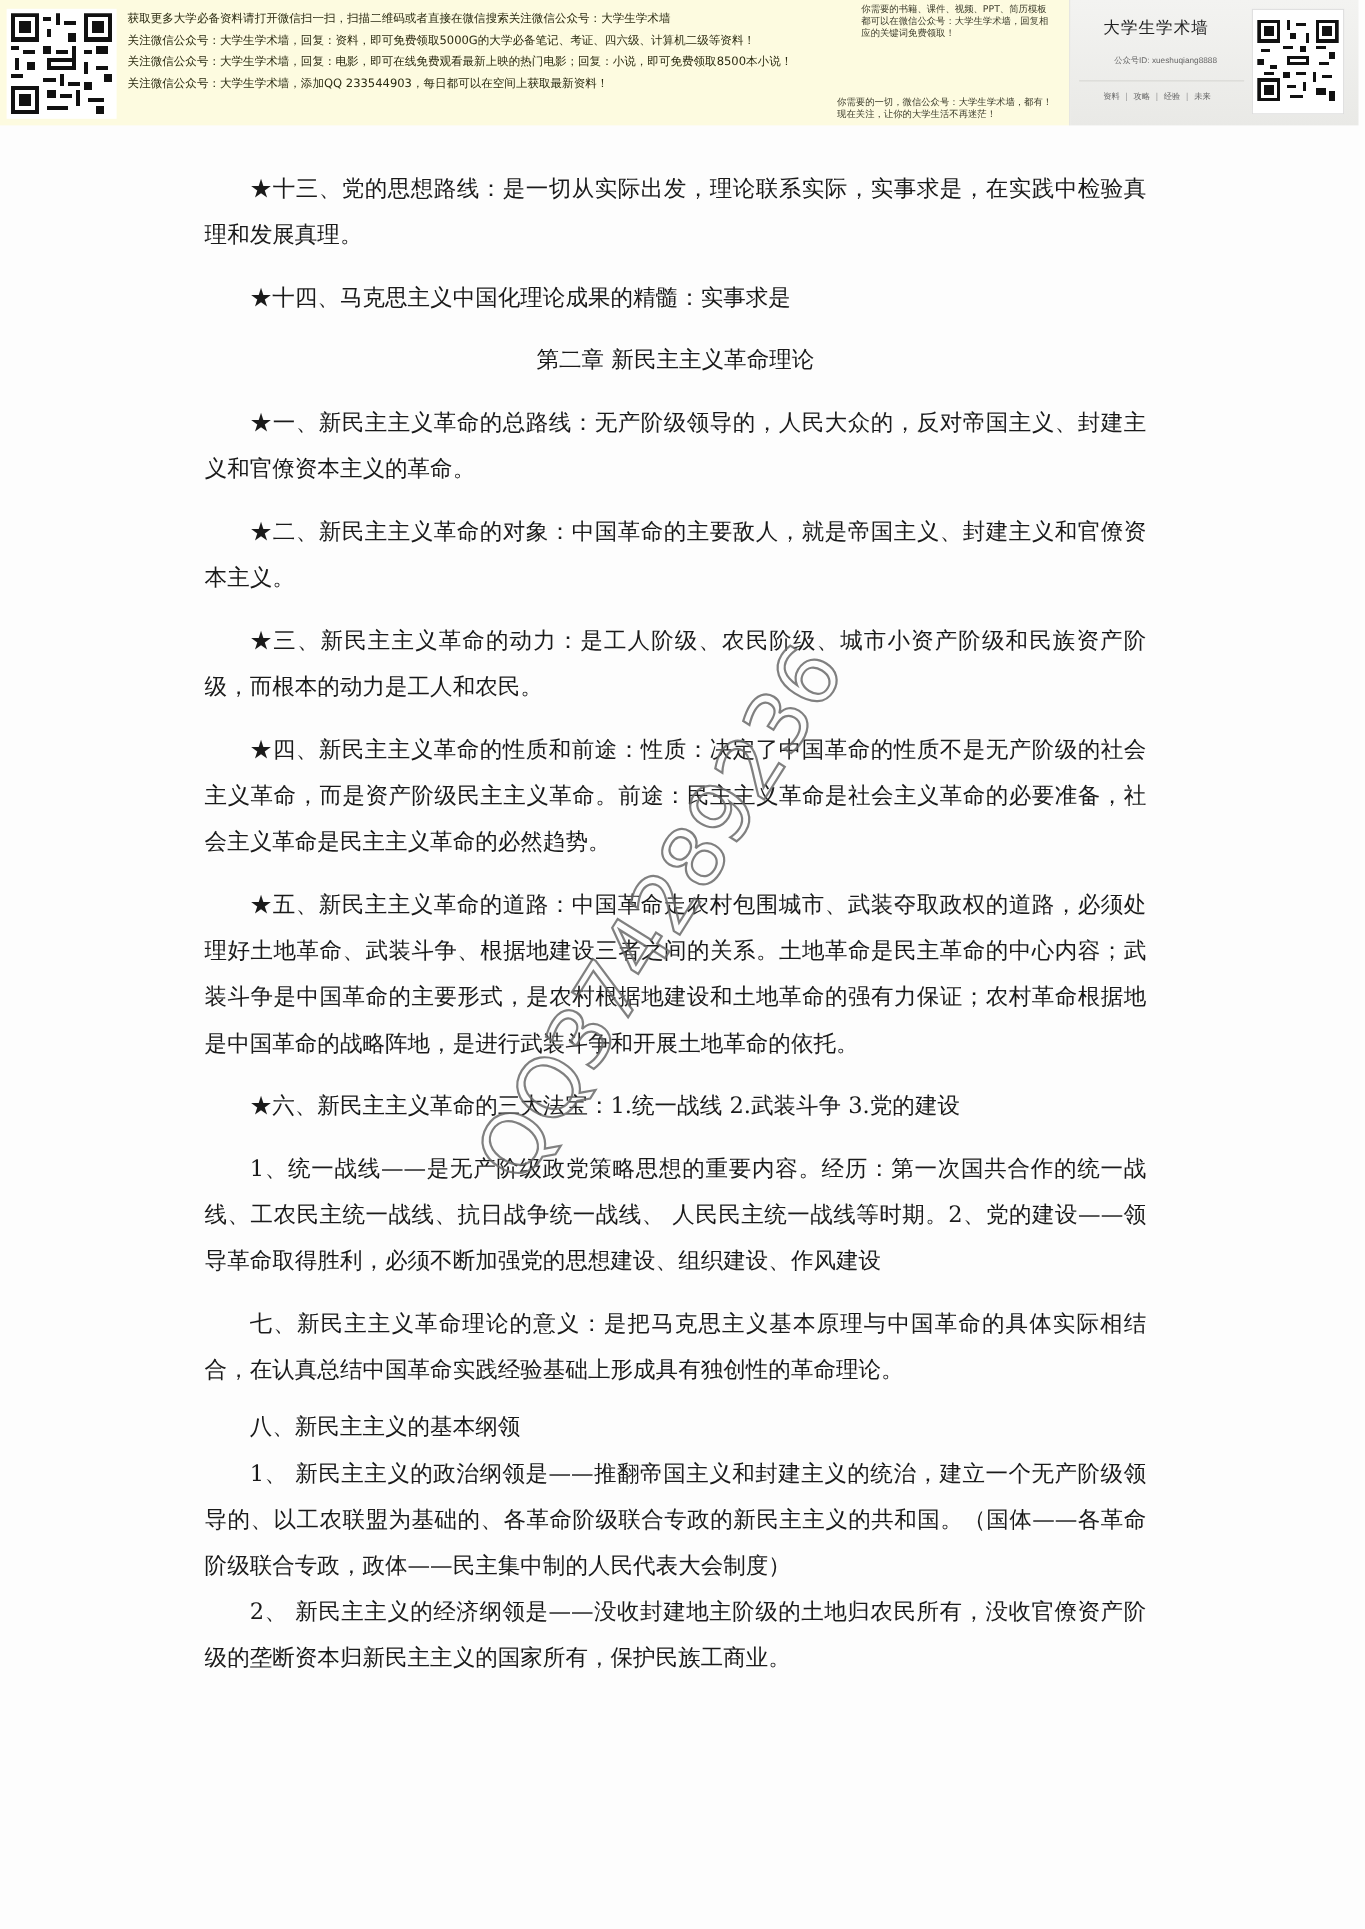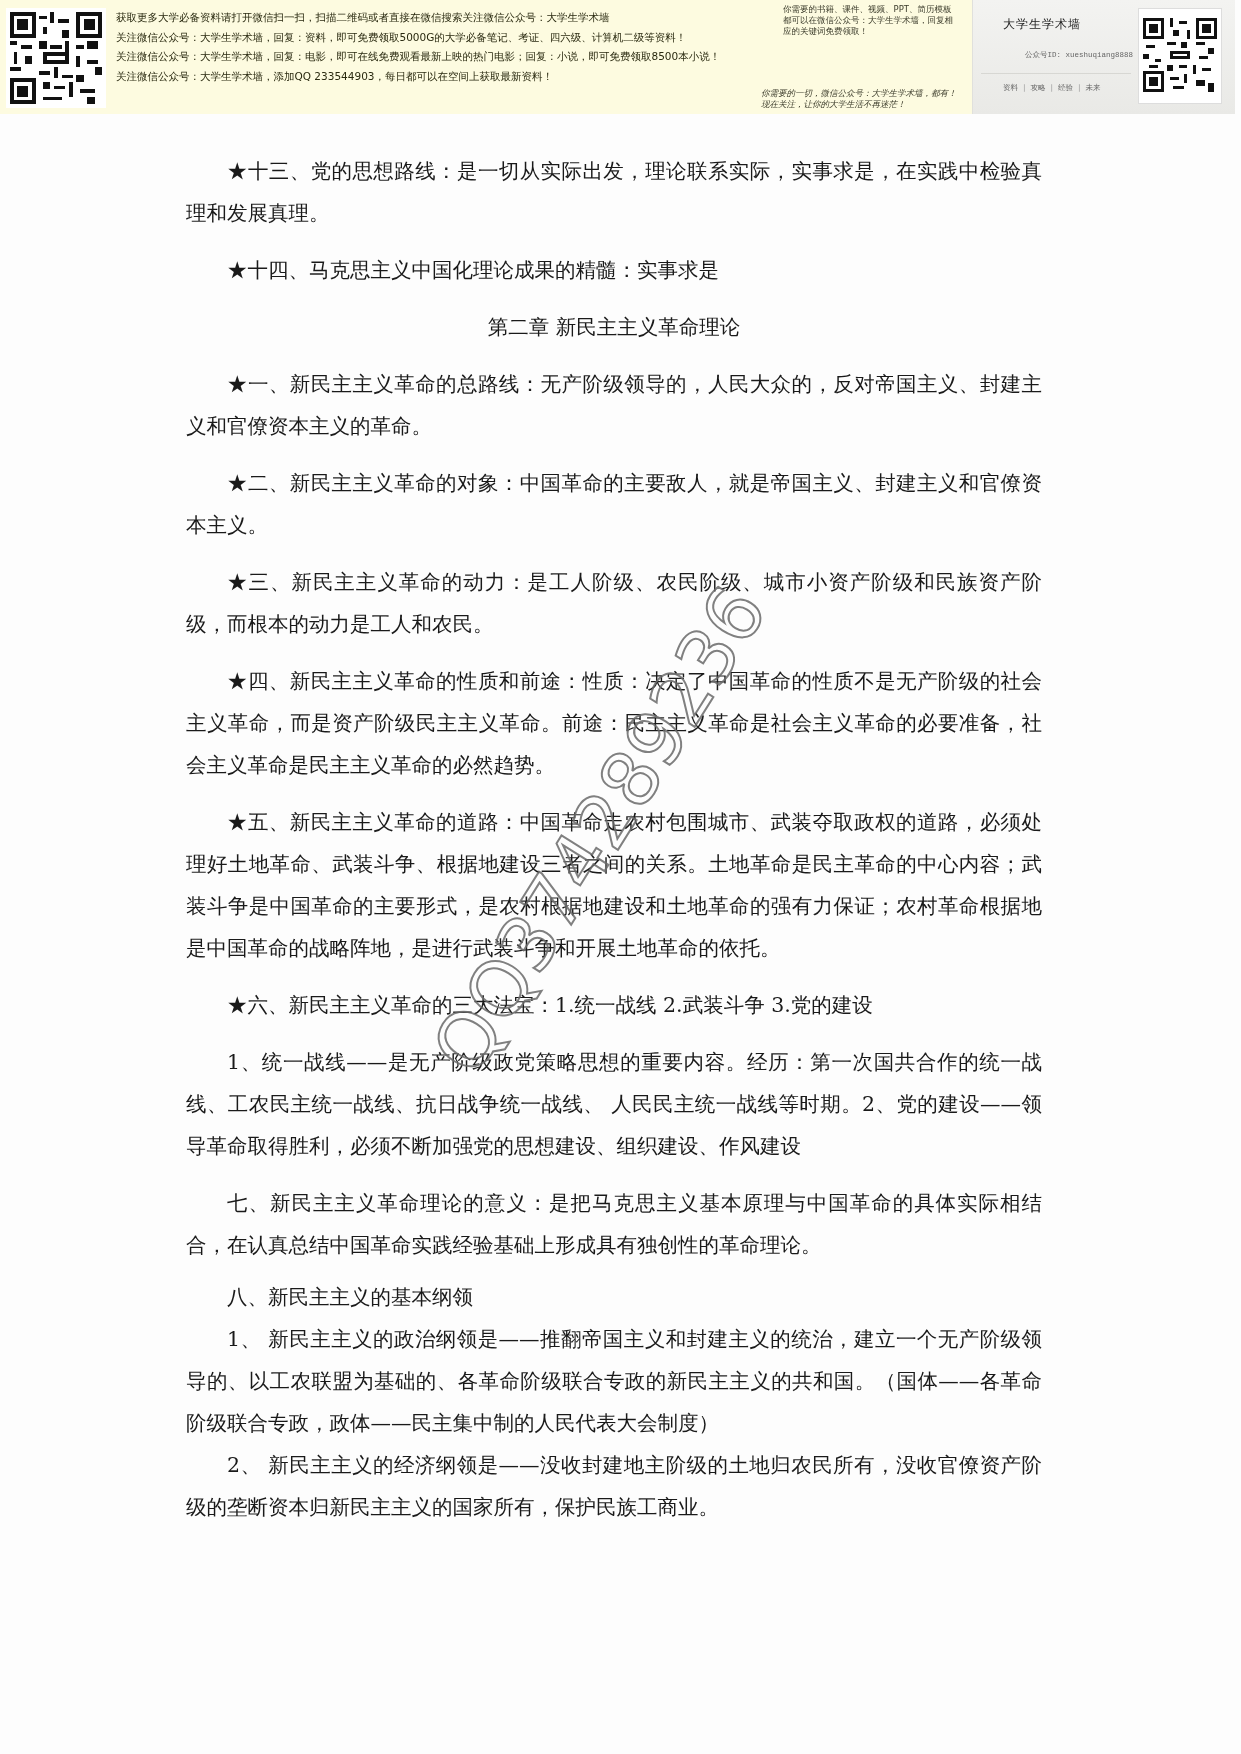--- a/index.html
+++ b/index.html
@@ -27,34 +27,34 @@
     position: absolute; left: 116px; top: 8px; width: 660px;
     font-family: "DejaVu Sans", "Liberation Sans", sans-serif;
     font-size: 10.5px; line-height: 19.5px; color: #2a2a10; white-space: nowrap;
   }
   .ad-line { display: block; }
   .side-note {
     position: absolute; font-family: "DejaVu Sans", "Liberation Sans", sans-serif;
     font-size: 8.5px; line-height: 11px; color: #3b3b2a; white-space: nowrap;
   }
   .side-note-top { left: 783px; top: 4px; }
-  .side-note-bottom { left: 761px; top: 88px; font-style: italic; }
+  .side-note-bottom { left: 761px; top: 88px; }
   .card {
     position: absolute; left: 972px; top: 0; width: 262px; height: 114px;
     background: linear-gradient(#f3f3f1, #e9e9e6);
     border-left: 1px solid #e0e0dc;
   }
   .card-title {
-    position: absolute; left: 30px; top: 16px; font-size: 12px;
+    position: absolute; left: 30px; top: 16px; font-size: 15px;
     font-family: "DejaVu Sans", "Liberation Sans", sans-serif; color: #222;
     letter-spacing: 1px;
   }
   .card-id {
-    position: absolute; left: 52px; top: 50px; font-size: 7.5px; color: #666;
-    font-family: Liberation Mono, monospace;
+    position: absolute; left: 40px; top: 50px; font-size: 7.5px; color: #666;
+    font-family: Liberation Sans, sans-serif;
   }
   .card-divider {
     position: absolute; left: 8px; top: 73px; width: 150px; height: 1px; background: #d7d7d3;
   }
   .card-links {
     position: absolute; left: 30px; top: 83px; font-size: 7.5px; color: #666;
     font-family: "DejaVu Sans", "Liberation Sans", sans-serif;
   }
   .card-links span.sep { margin: 0 5px; color: #999; }
   .qr-right { left: 1138px; top: 8px; width: 84px; height: 96px; border: 1px solid #ddd; }

